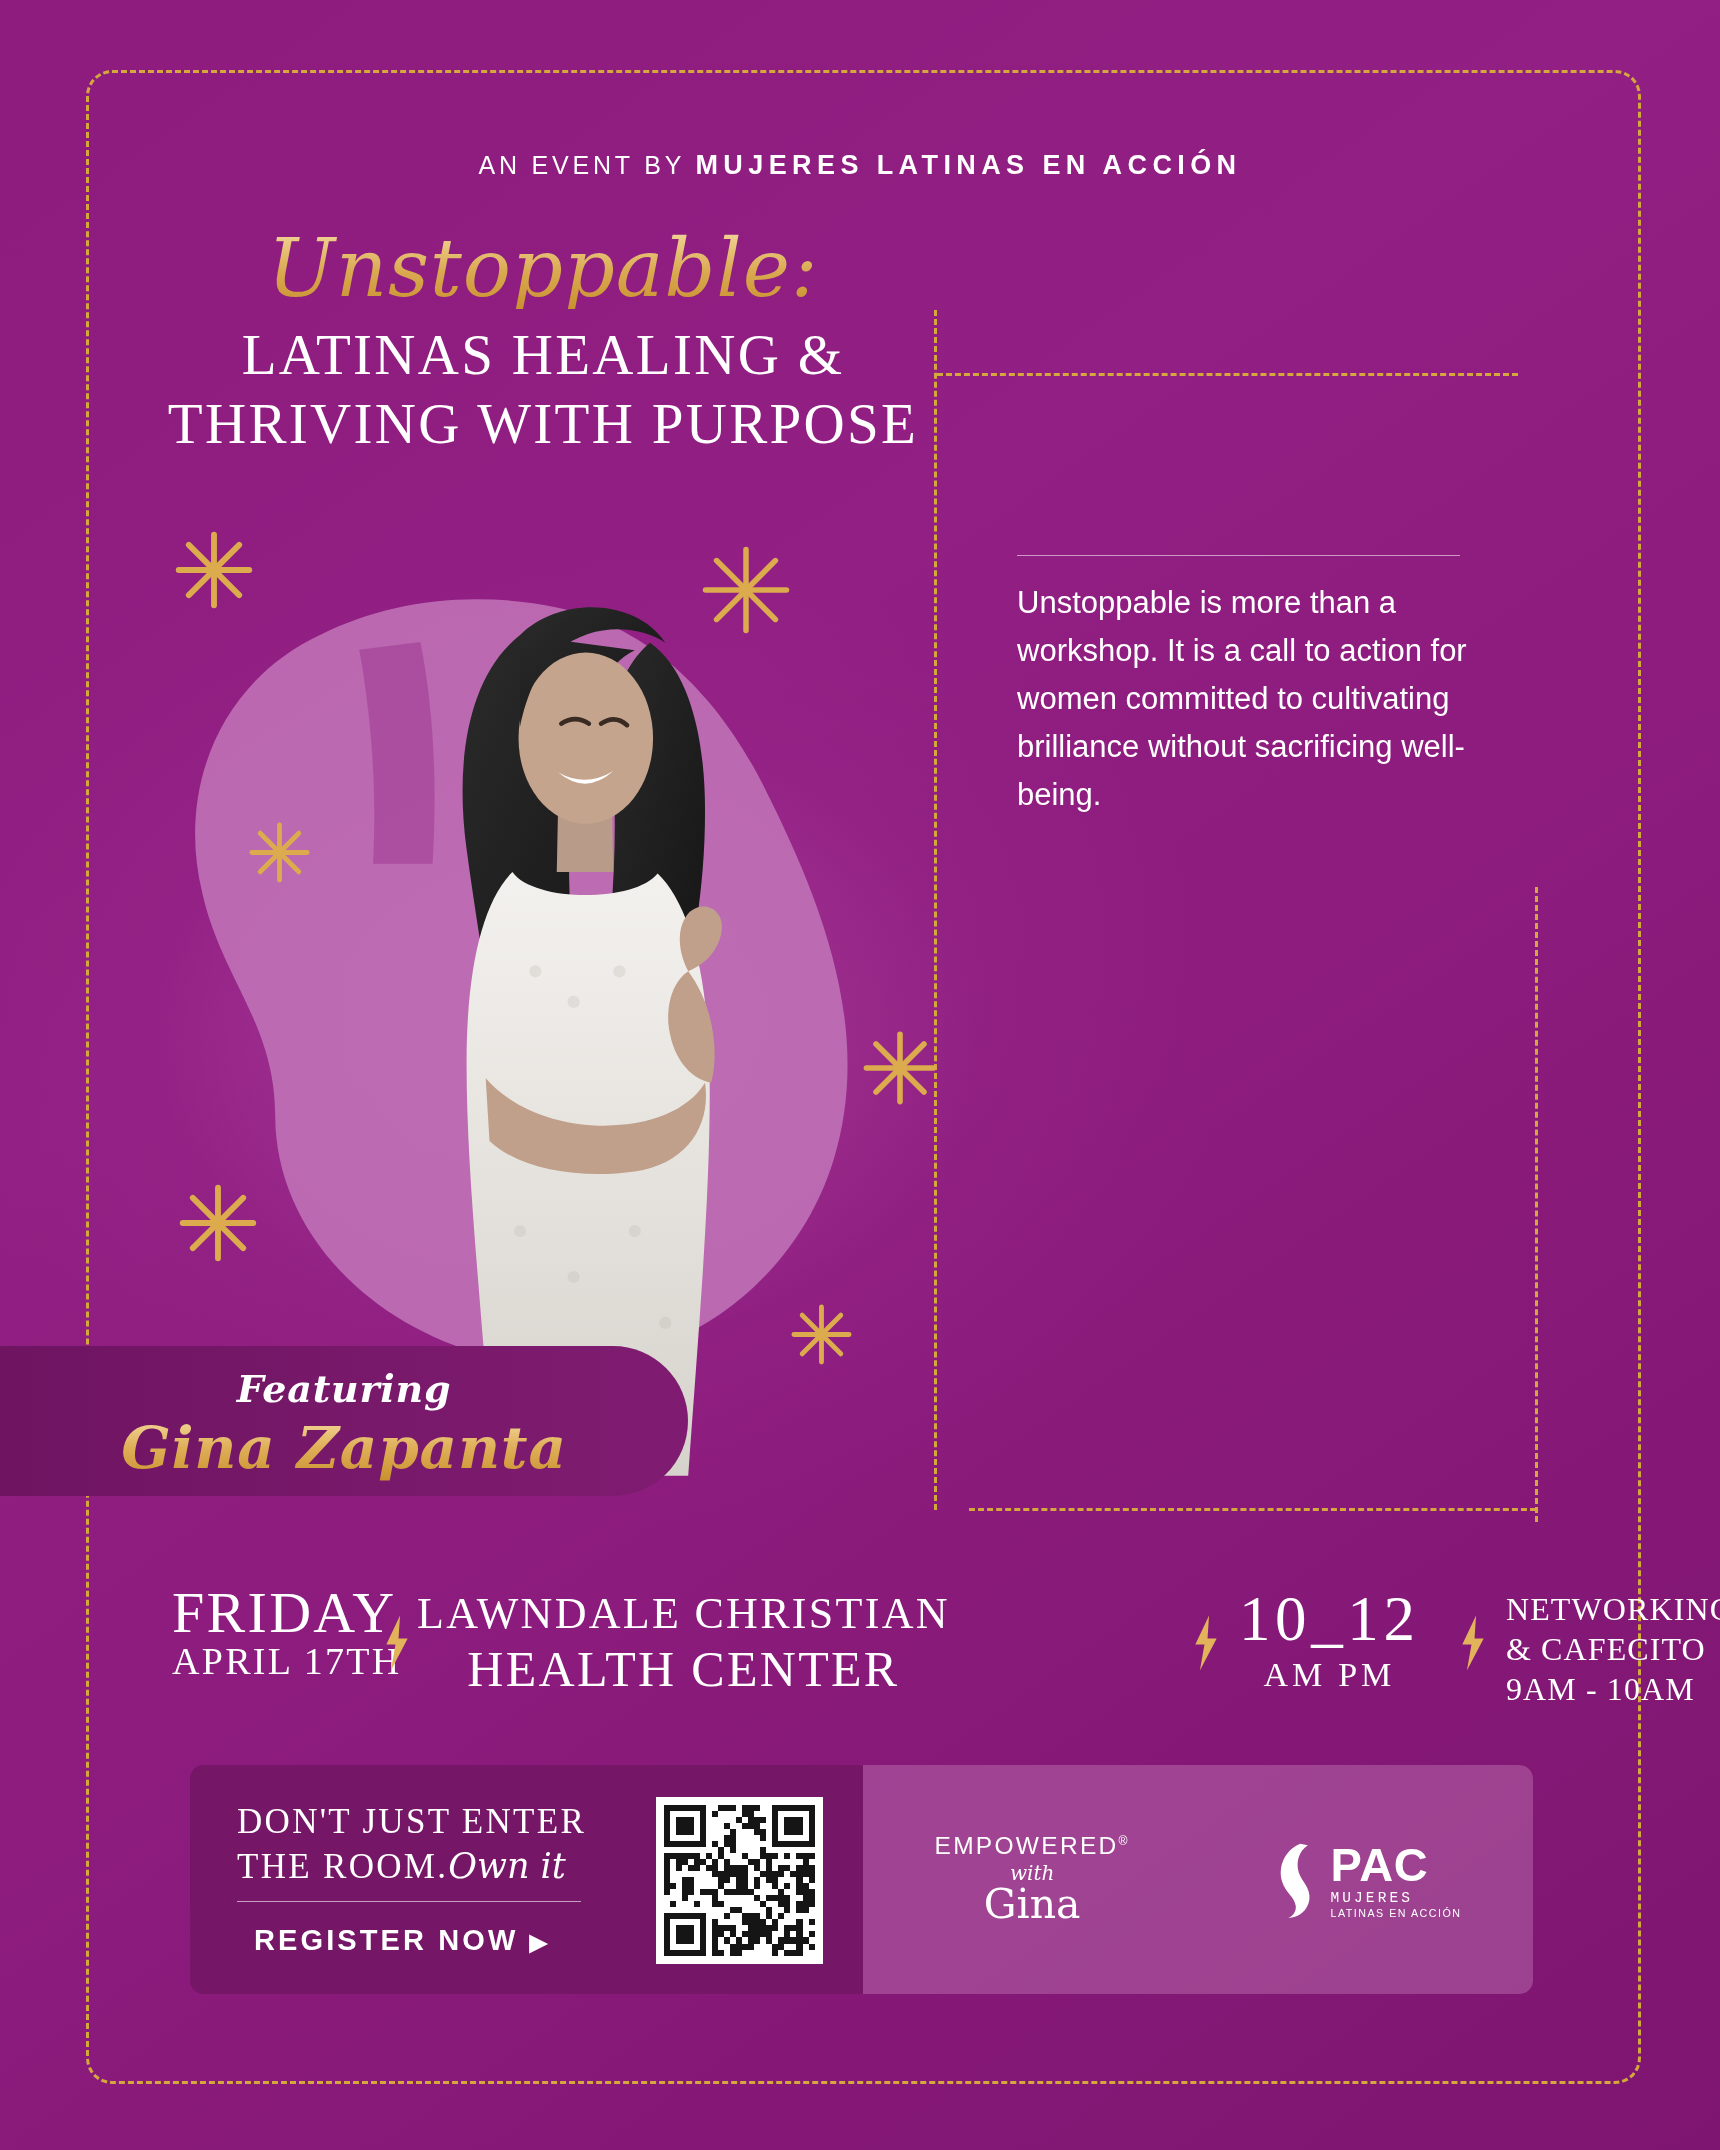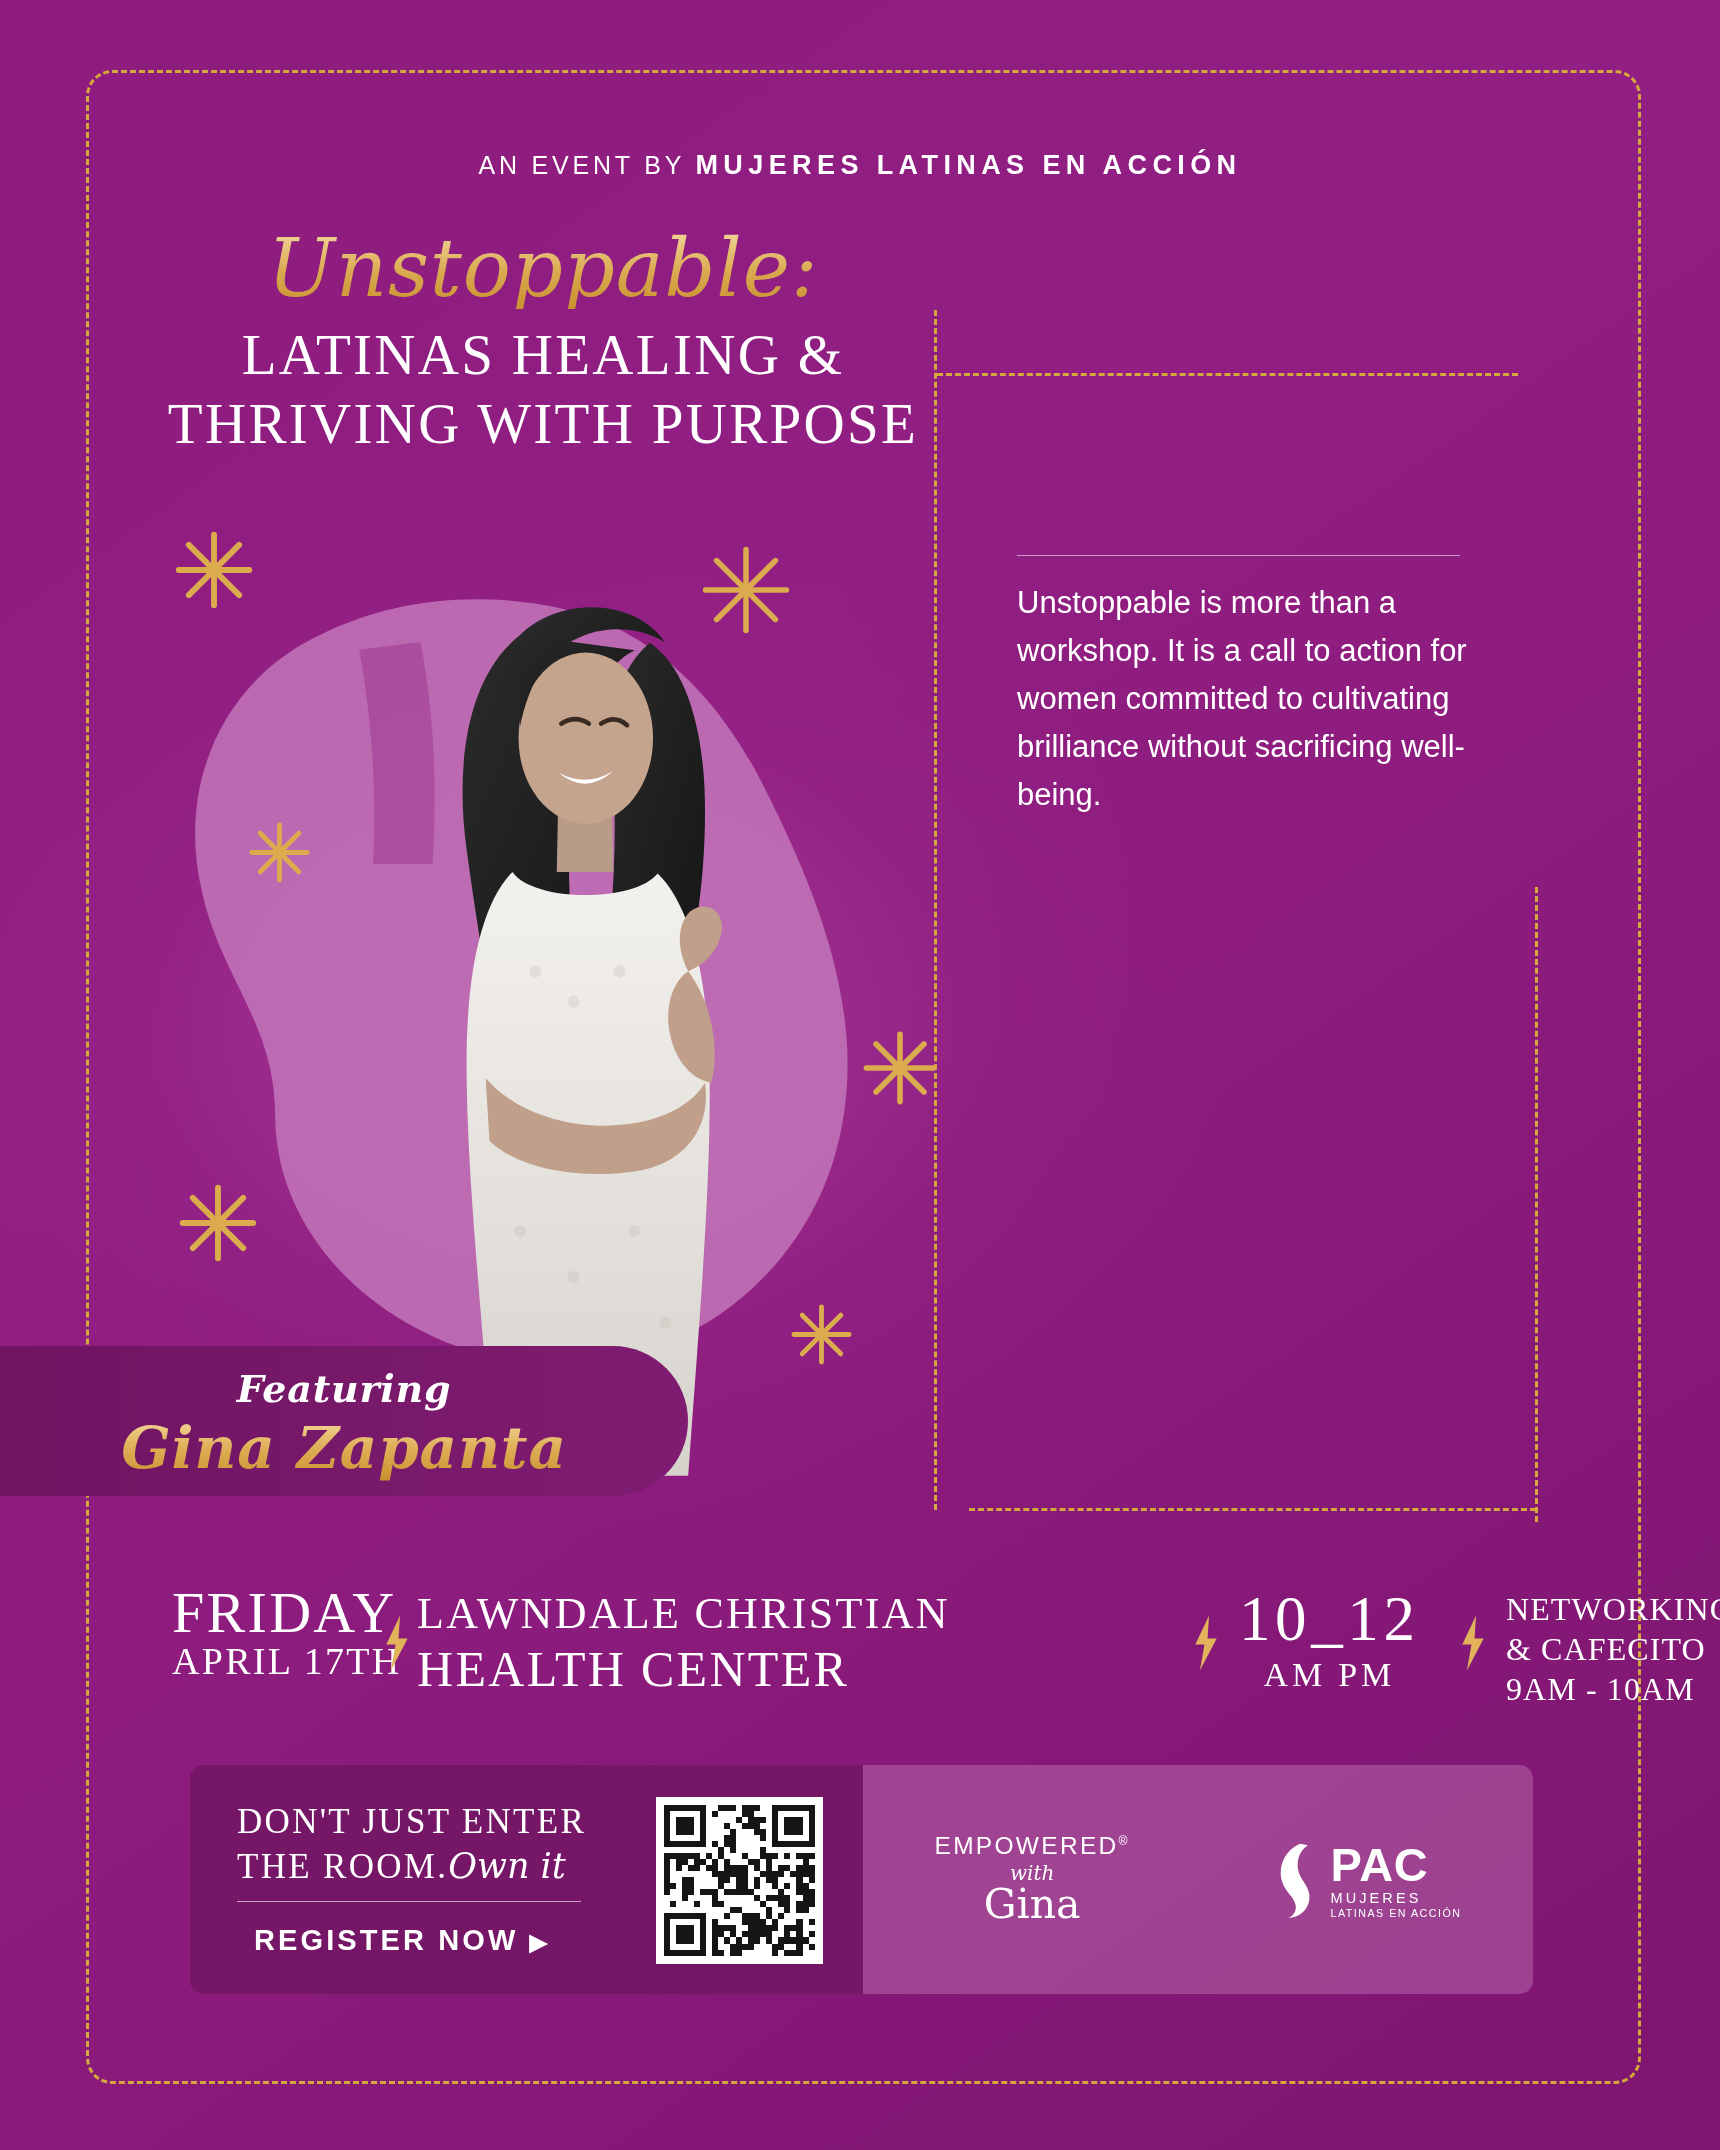--- a/index.html
+++ b/index.html
@@ -184,21 +184,21 @@
     font-size: 38px;
     letter-spacing: 2.3px;
   }
   .det-venue {
     left: 245px; top: 4.6px;
     font-family: "Liberation Serif", serif;
     font-size: 44px;
     letter-spacing: 2.3px;
     line-height: 1.18;
   }
-  .det-venue .l2 { font-size: 50px; }
+  .det-venue .l2 { font-size: 50px; text-align: center; }
   .det-time {
     left: 1067px; top: 0;
     font-family: "Liberation Serif", serif;
     text-align: center;
   }
   .det-time .big { font-size: 63px; letter-spacing: 4.6px; }
   .det-time .small { font-size: 34px; letter-spacing: 3.8px; }
   .det-net {
     left: 1334px; top: 6.1px;
     font-family: "Liberation Serif", serif;
@@ -298,21 +298,21 @@
     justify-content: space-around;
     color: #ffffff;
   }
   .logo-emp { text-align: center; line-height: 1; }
   .logo-emp .l1 { font-size: 24.5px; letter-spacing: 2.3px; }
   .logo-emp .l2 { font-family: "DejaVu Serif", serif; font-style: italic; font-size: 20px; margin-top: 4.6px; }
   .logo-emp .l3 { font-family: "DejaVu Serif", serif; font-size: 41px; margin-top: 1.5px; }
   .logo-pac { display: flex; align-items: center; }
   .logo-pac .txt { line-height: 1; }
   .logo-pac .p1 { font-size: 47px; font-weight: bold; letter-spacing: 0.8px; }
-  .logo-pac .p2 { font-size: 14.5px; letter-spacing: 3.1px; margin-top: 3.1px; }
+  .logo-pac .p2 { font-size: 14.5px; letter-spacing: 3.1px; margin-top: 3.1px; font-family: Liberation Mono, monospace; }
   .logo-pac .p3 { font-size: 10.7px; letter-spacing: 1.5px; margin-top: 2.3px; }
   .logo-hace { display: flex; align-items: center; }
   .logo-hace .txt { line-height: 1; }
   .logo-hace .h1 { font-size: 46px; font-weight: bold; letter-spacing: 0px; }
   .logo-hace .h2 { font-size: 12.2px; letter-spacing: 0.2px; margin-top: 3.8px; }
 
   
   .photo {
     position: absolute;
     left: 329px;

